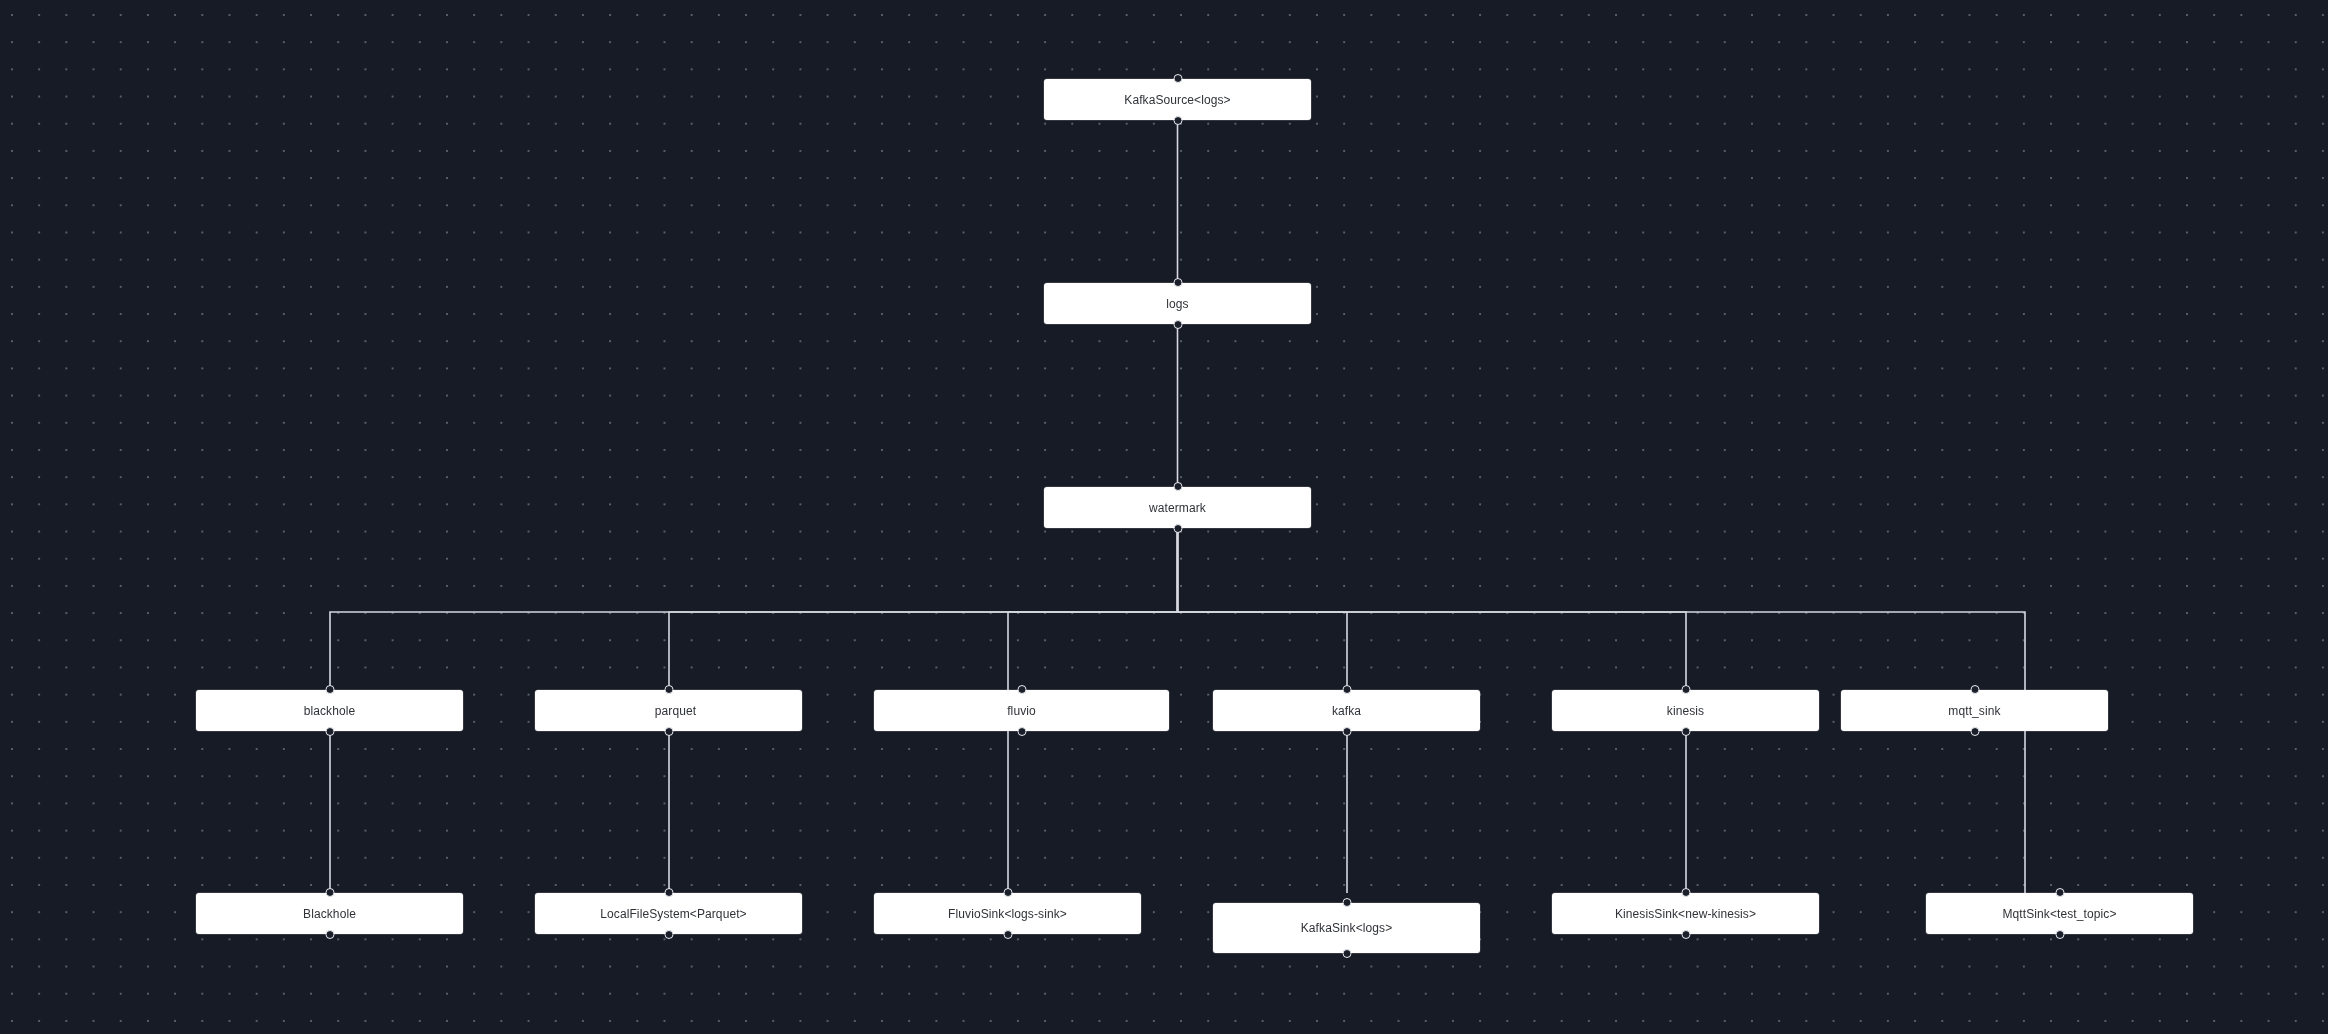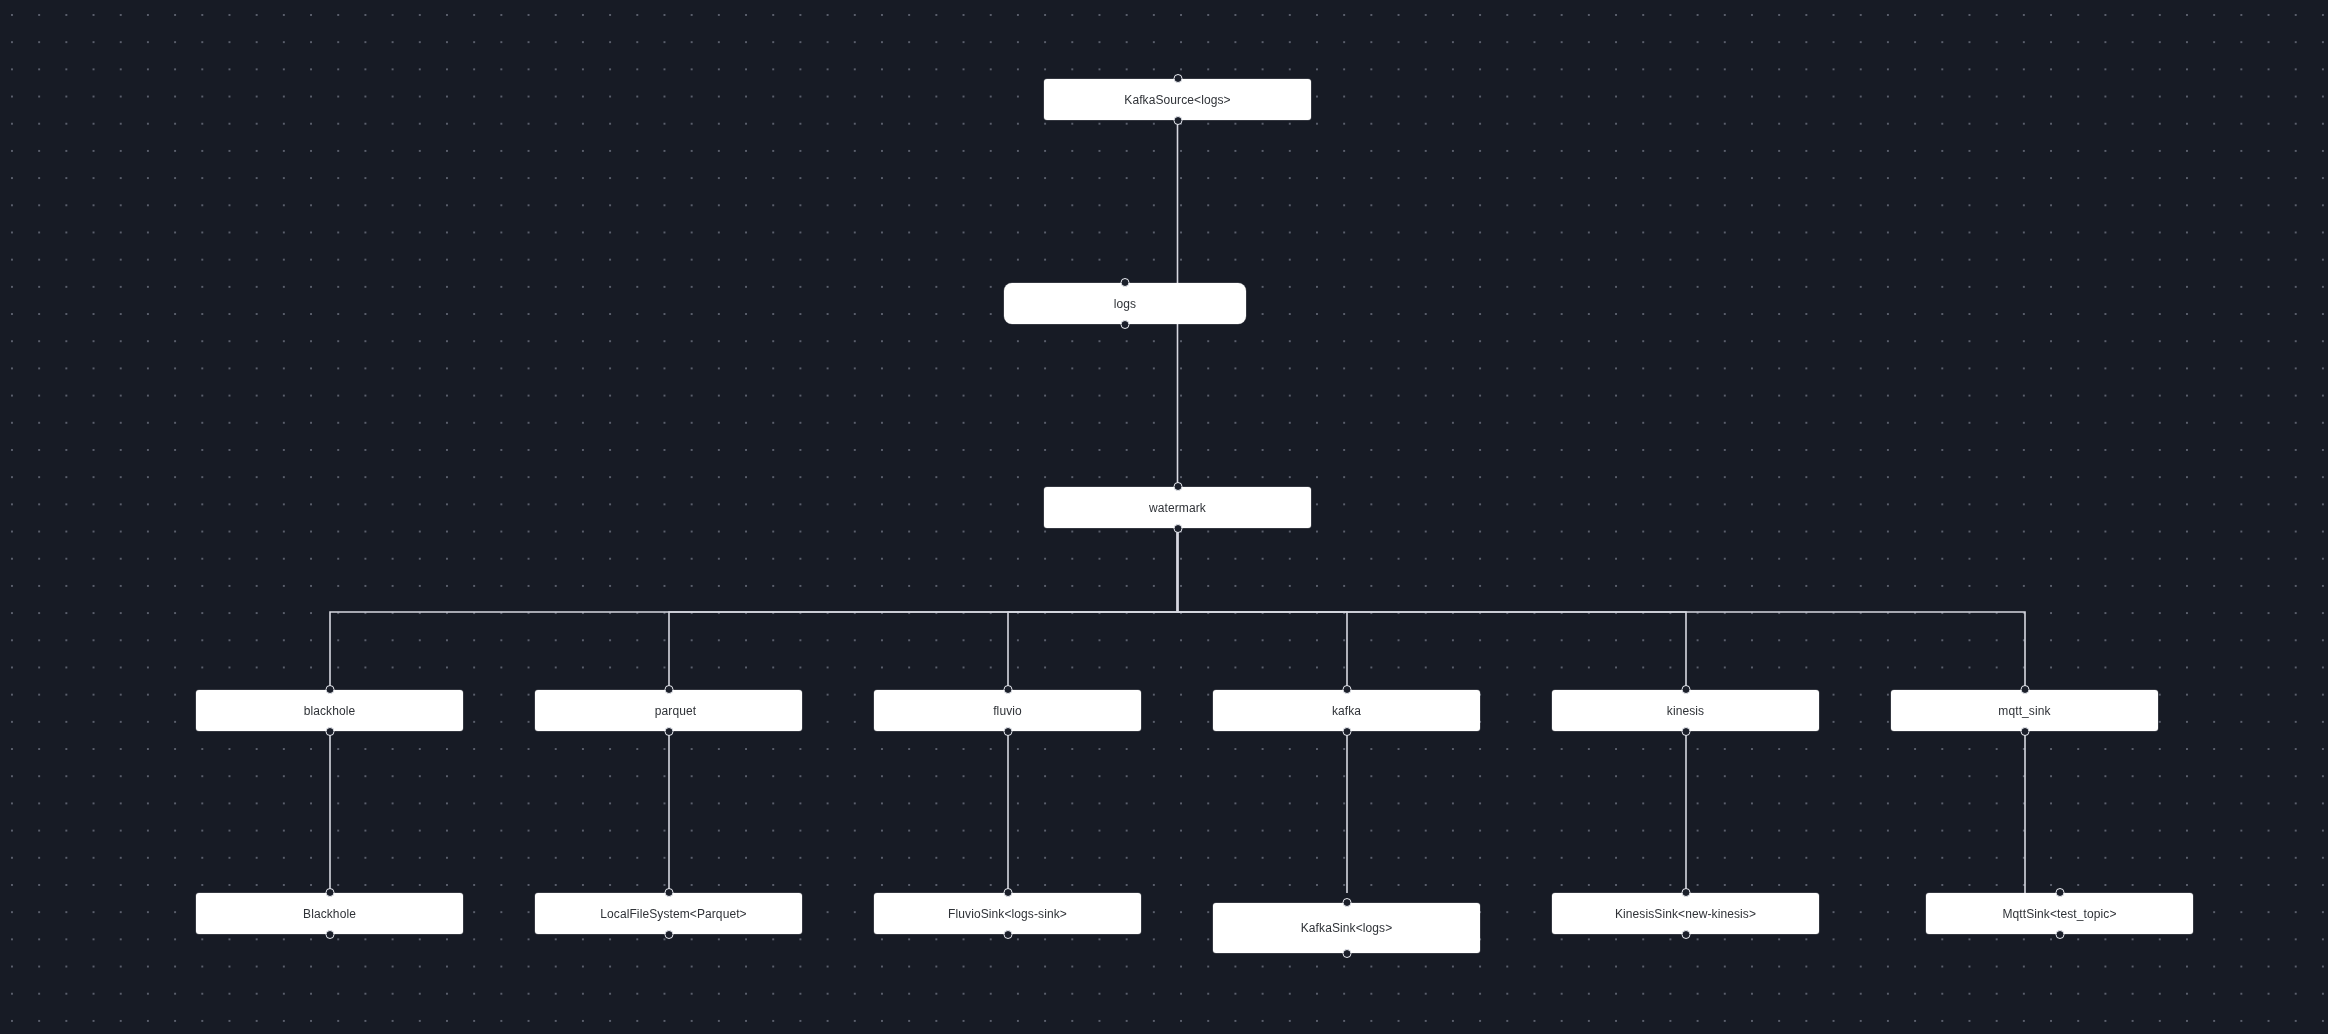--- a/index.html
+++ b/index.html
@@ -80,56 +80,56 @@
       <path d="M 1347 731 L 1347 893" class="edge-path"></path>
       <path d="M 1686 731 L 1686 893" class="edge-path"></path>
       <path d="M 2025 731 L 2025 893" class="edge-path"></path>
     </svg>
   <div id="node-layer">
       <div class="node" style="left: 1044px; top: 79px; width: 267px; height: 41px;">
         <div class="handle top"></div>
         <span class="node-label">KafkaSource&lt;logs&gt;</span>
         <div class="handle bottom"></div>
       </div>
-      <div class="node" style="left: 1004px; top: 283px; width: 242px; height: 41px; border-radius: 8px;">
+      <div class="node" style="left: 1044px; top: 283px; width: 267px; height: 41px;">
         <div class="handle top"></div>
         <span class="node-label">logs</span>
         <div class="handle bottom"></div>
       </div>
       <div class="node" style="left: 1044px; top: 487px; width: 267px; height: 41px;">
         <div class="handle top"></div>
         <span class="node-label">watermark</span>
         <div class="handle bottom"></div>
       </div>
       <div class="node" style="left: 196px; top: 690px; width: 267px; height: 41px;">
         <div class="handle top"></div>
         <span class="node-label">blackhole</span>
         <div class="handle bottom"></div>
       </div>
       <div class="node" style="left: 535px; top: 690px; width: 267px; height: 41px; padding-left: 14px;">
         <div class="handle top"></div>
         <span class="node-label">parquet</span>
         <div class="handle bottom"></div>
       </div>
-      <div class="node" style="left: 874px; top: 690px; width: 267px; height: 41px; align-items: center;">
+      <div class="node" style="left: 874px; top: 690px; width: 295px; height: 41px; align-items: center;">
         <div class="handle top"></div>
         <span class="node-label">fluvio</span>
         <div class="handle bottom"></div>
       </div>
       <div class="node" style="left: 1213px; top: 690px; width: 267px; height: 41px;">
         <div class="handle top"></div>
         <span class="node-label">kafka</span>
         <div class="handle bottom"></div>
       </div>
       <div class="node" style="left: 1552px; top: 690px; width: 267px; height: 41px;">
         <div class="handle top"></div>
         <span class="node-label">kinesis</span>
         <div class="handle bottom"></div>
       </div>
-      <div class="node" style="left: 1891px; top: 690px; width: 267px; height: 41px;">
+      <div class="node" style="left: 1841px; top: 690px; width: 267px; height: 41px;">
         <div class="handle top"></div>
         <span class="node-label">mqtt_sink</span>
         <div class="handle bottom"></div>
       </div>
       <div class="node" style="left: 196px; top: 893px; width: 267px; height: 41px;">
         <div class="handle top"></div>
         <span class="node-label">Blackhole</span>
         <div class="handle bottom"></div>
       </div>
       <div class="node" style="left: 535px; top: 893px; width: 267px; height: 41px; padding-left: 10px;">

